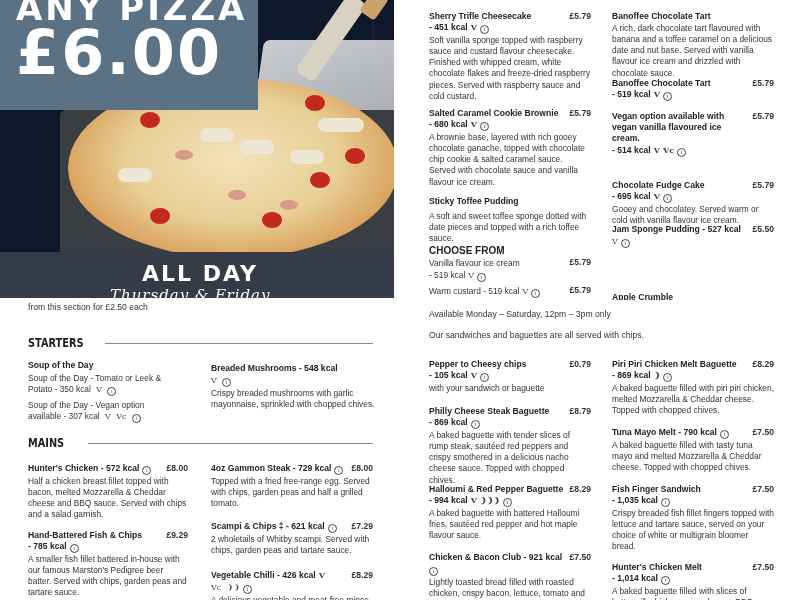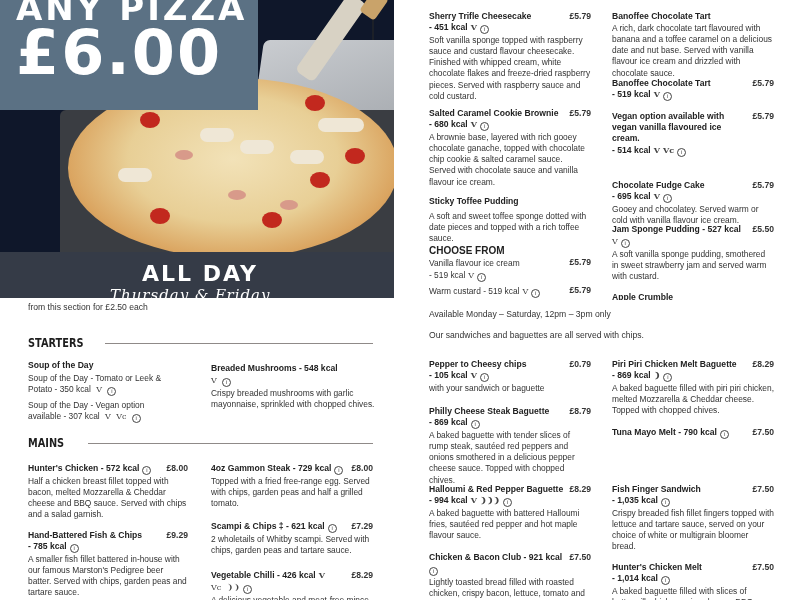--- a/index.html
+++ b/index.html
@@ -217,41 +217,40 @@
     </div>
   <div class="name"><span class="kcal">- 695 kcal</span><span class="sym">V</span><span class="info">i</span></div>
   <div class="desc">Gooey and chocolatey. Served warm or cold with vanilla flavour ice cream.</div>
 </div>
 <div class="item" style="left:612px;top:224px;width:162px">
   <div class="row">
       <div class="name"><span>Jam Sponge Pudding</span> <span class="kcal">- 527 kcal</span></div>
       <div class="price">£5.50</div>
     </div>
   <div class="sub"><span class="sym" style="margin-left:0">V</span><span class="info">i</span></div>
-  <div class="desc">A soft vanilla sponge pudding, smothered in sweet strawberry jam and served warm with custard.</div>
 </div>
 <div class="item" style="left:612px;top:292px;width:162px;height:8px;overflow:hidden">
   <div class="name">Apple Crumble</div>
 </div>
 
 <div class="item" style="left:429px;top:359px;width:162px">
   <div class="row">
       <div class="name">Pepper to Cheesy chips</div>
       <div class="price">£0.79</div>
     </div>
   <div class="name"><span class="kcal">- 105 kcal</span><span class="sym">V</span><span class="info">i</span></div>
   <div class="desc">with your sandwich or baguette</div>
 </div>
 <div class="item" style="left:429px;top:406px;width:162px">
   <div class="row">
       <div class="name">Philly Cheese Steak Baguette</div>
       <div class="price">£8.79</div>
     </div>
   <div class="name"><span class="kcal">- 869 kcal</span><span class="info">i</span></div>
-  <div class="desc">A baked baguette with tender slices of rump steak, sautéed red peppers and onions smothered in a delicious pepper cheese sauce. Topped with chopped chives.</div>
+  <div class="desc">A baked baguette with tender slices of rump steak, sautéed red peppers and crispy smothered in a delicious nacho cheese sauce. Topped with chopped chives.</div>
 </div>
 <div class="item" style="left:429px;top:484px;width:162px">
   <div class="row">
       <div class="name">Halloumi &amp; Red Pepper Baguette</div>
       <div class="price">£8.29</div>
     </div>
   <div class="name"><span class="kcal">- 994 kcal</span><span class="sym">V</span><span class="sym">❩❩❩</span><span class="info">i</span></div>
   <div class="desc">A baked baguette with battered Halloumi fries, sautéed red pepper and hot maple flavour sauce.</div>
 </div>
 <div class="item" style="left:429px;top:552px;width:162px">
@@ -269,20 +268,21 @@
       <div class="price">£8.29</div>
     </div>
   <div class="name"><span class="kcal">- 869 kcal</span><span class="sym">❩</span><span class="info">i</span></div>
   <div class="desc">A baked baguette filled with piri piri chicken, melted Mozzarella &amp; Cheddar cheese. Topped with chopped chives.</div>
 </div>
 <div class="item" style="left:612px;top:427px;width:162px">
   <div class="row">
       <div class="name"><span>Tuna Mayo Melt</span> <span class="kcal">- 790 kcal</span><span class="info">i</span></div>
       <div class="price">£7.50</div>
     </div>
+  <div class="desc">A baked baguette filled with tasty tuna mayo and melted Mozzarella &amp; Cheddar cheese. Topped with chopped chives.</div>
 </div>
 <div class="item" style="left:612px;top:484px;width:162px">
   <div class="row">
       <div class="name">Fish Finger Sandwich</div>
       <div class="price">£7.50</div>
     </div>
   <div class="name"><span class="kcal">- 1,035 kcal</span><span class="info">i</span></div>
   <div class="desc">Crispy breaded fish fillet fingers topped with lettuce and tartare sauce, served on your choice of white or multigrain bloomer bread.</div>
 </div>
 <div class="item" style="left:612px;top:562px;width:162px">

